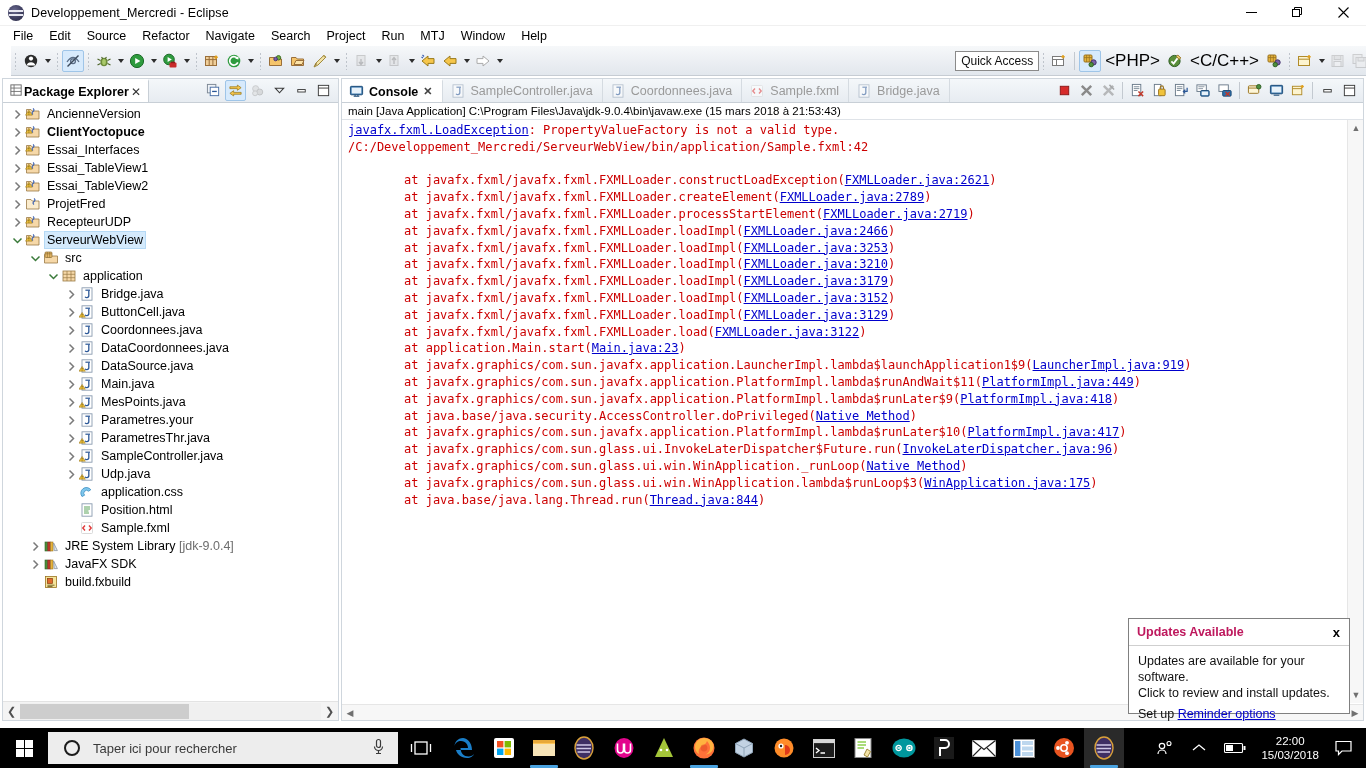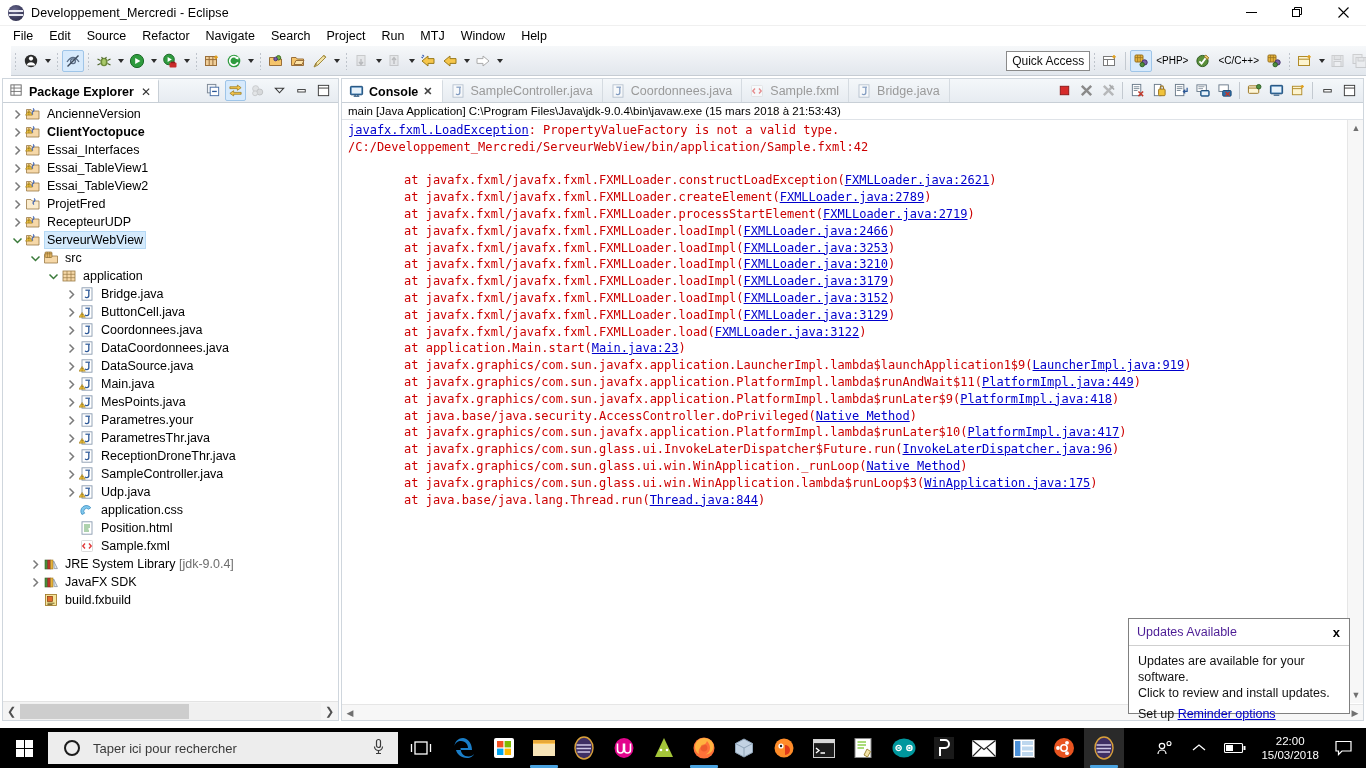--- a/index.html
+++ b/index.html
@@ -76,34 +76,34 @@
     border-top: 4px solid #2c2c2c;
   }
   .tb-sep { width: 1px; height: 18px; background: #c3c9d0; margin: 0 4px; flex: none; }
   .quick-access {
     margin-left: auto; display: flex; align-items: center;
   }
   .qa-box {
     border: 1px solid #8a8a8a; background: #fff; height: 20px; line-height: 18px;
     padding: 0 5px; font-size: 12px; color: #111; white-space: nowrap;
   }
-  .persp-label { font-size: 10px; color: #000; padding: 0 4px; white-space: nowrap; }
+  .persp-label { font-size: 17px; color: #000; padding: 0 4px; white-space: nowrap; }
 
   
   .left-panel {
     position: absolute; left: 2px; top: 78px; width: 337px; height: 643px;
     background: #fff; border: 1px solid #cfd6dd;
   }
   .pe-tabrow {
     height: 24px; display: flex; align-items: stretch;
     background: linear-gradient(to bottom,#f4f7fa,#e7ecf1);
     border-bottom: 1px solid #c8cfd6;
   }
   .pe-tab {
-    display: flex; align-items: center; gap: 5px; padding: 0 7px 0 6px;
+    display: flex; align-items: center; padding: 0 7px 0 6px;
     background: #ffffff; border-right: 1px solid #c8cfd6;
     border-top: 2px solid #ffffff;
   }
   .pe-tab-title { font-size: 12.5px; color: #000; font-weight: 700; white-space: nowrap; }
   .pe-close { font-size: 12px; color: #333; margin-left: 2px; }
   .pe-tools { margin-left: auto; display: flex; align-items: center; padding-right: 4px; gap: 1px; }
   .pe-tool {
     width: 21px; height: 21px; display: flex; align-items: center; justify-content: center;
     border: 1px solid transparent; border-radius: 2px;
   }
@@ -192,21 +192,21 @@
   
   .notif {
     position: absolute; left: 1128px; top: 618px; width: 222px; height: 96px;
     background: #fff; border: 1px solid #808080; z-index: 40;
     font-size: 12.5px;
   }
   .notif-head {
     height: 27px; display: flex; align-items: center; padding: 0 6px 0 8px;
     border-bottom: 1px solid #cfcfcf;
   }
-  .notif-title { font-weight: 400; color: #4c1d95; font-size: 12.5px; }
+  .notif-title { font-weight: 700; color: #be185d; font-size: 12.5px; }
   .notif-x { margin-left: auto; font-weight: 700; font-size: 13px; color: #000; padding: 0 3px; }
   .notif-body { padding: 7px 9px 0 9px; color: #111; line-height: 16px; }
   .notif-link { color: #0000cc; text-decoration: underline; }
   .notif-setup { padding: 6px 9px 0 9px; color: #111; }
 
   
   .taskbar {
     position: absolute; left: 0; bottom: 0; width: 1366px; height: 40px;
     background: #000000; display: flex; align-items: center;
   }
@@ -831,33 +831,20 @@
           <span class="ic"><svg width="16" height="16" viewBox="0 0 16 16">
               <rect x="3" y="1.8" width="10" height="12.4" fill="#fff" stroke="#8a9bb0" stroke-width=".9"></rect>
               <path d="M9.8 4.5 V9.8 q0 1.8 -1.9 1.8 q-1.3 0 -1.8 -.9" fill="none" stroke="#2b5797" stroke-width="1.3"></path>
               <path d="M6.4 4.2 H11" stroke="#2b5797" stroke-width="1.2"></path>
               <g transform="translate(-3,2) scale(.72)">
                 <path d="M8.5 9 L13 15.5 H4 Z" fill="#f2c43d" stroke="#8a6a10" stroke-width=".7"></path>
                 <path d="M8.5 11 V13.3 M8.5 14.1 V14.7" stroke="#4a3a05" stroke-width="1"></path>
               </g>
             </svg></span>
           <span class="lbl">ParametresThr.java</span>
-        </div>
-        <div class="row" style="padding-left: 60px;">
-          <span class="twisty">
-            <svg width="11" height="11" viewBox="0 0 11 11">
-              <path d="M3.5 1.5 L7.5 5.5 L3.5 9.5" fill="none" stroke="#7a7a7a" stroke-width="1.5"></path>
-            </svg>
-          </span>
-          <span class="ic"><svg width="16" height="16" viewBox="0 0 16 16">
-              <rect x="3" y="1.8" width="10" height="12.4" fill="#fff" stroke="#8a9bb0" stroke-width=".9"></rect>
-              <path d="M9.8 4.5 V9.8 q0 1.8 -1.9 1.8 q-1.3 0 -1.8 -.9" fill="none" stroke="#2b5797" stroke-width="1.3"></path>
-              <path d="M6.4 4.2 H11" stroke="#2b5797" stroke-width="1.2"></path>
-            </svg></span>
-          <span class="lbl">ReceptionDroneThr.java</span>
         </div>
         <div class="row" style="padding-left: 60px;">
           <span class="twisty">
             <svg width="11" height="11" viewBox="0 0 11 11">
               <path d="M3.5 1.5 L7.5 5.5 L3.5 9.5" fill="none" stroke="#7a7a7a" stroke-width="1.5"></path>
             </svg>
           </span>
           <span class="ic"><svg width="16" height="16" viewBox="0 0 16 16">
               <rect x="3" y="1.8" width="10" height="12.4" fill="#fff" stroke="#8a9bb0" stroke-width=".9"></rect>
               <path d="M9.8 4.5 V9.8 q0 1.8 -1.9 1.8 q-1.3 0 -1.8 -.9" fill="none" stroke="#2b5797" stroke-width="1.3"></path>

